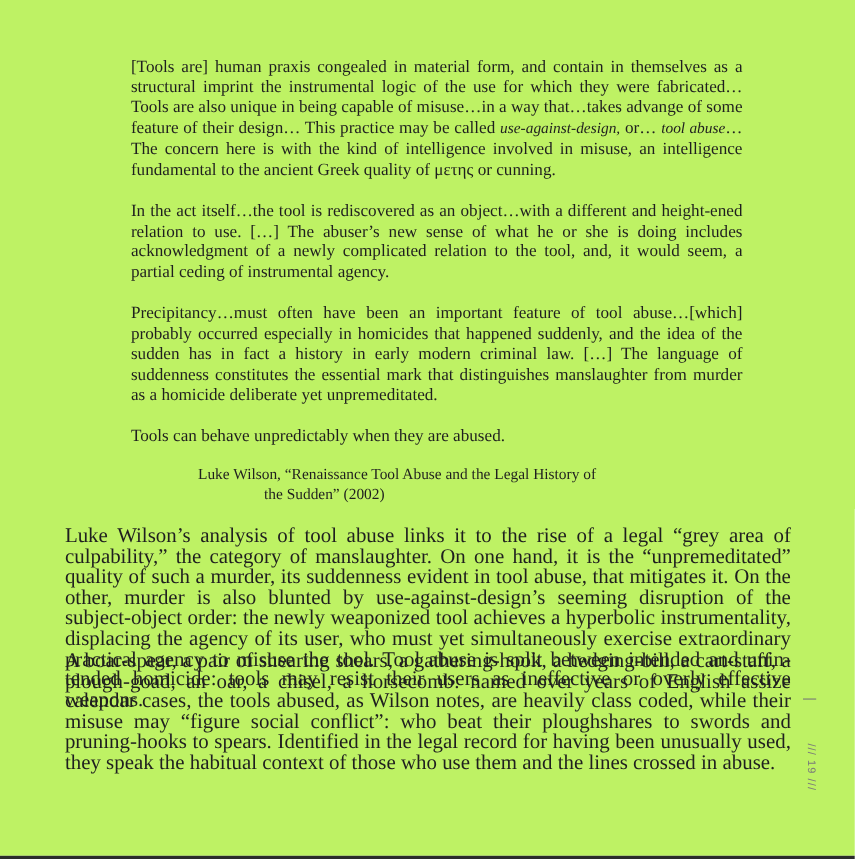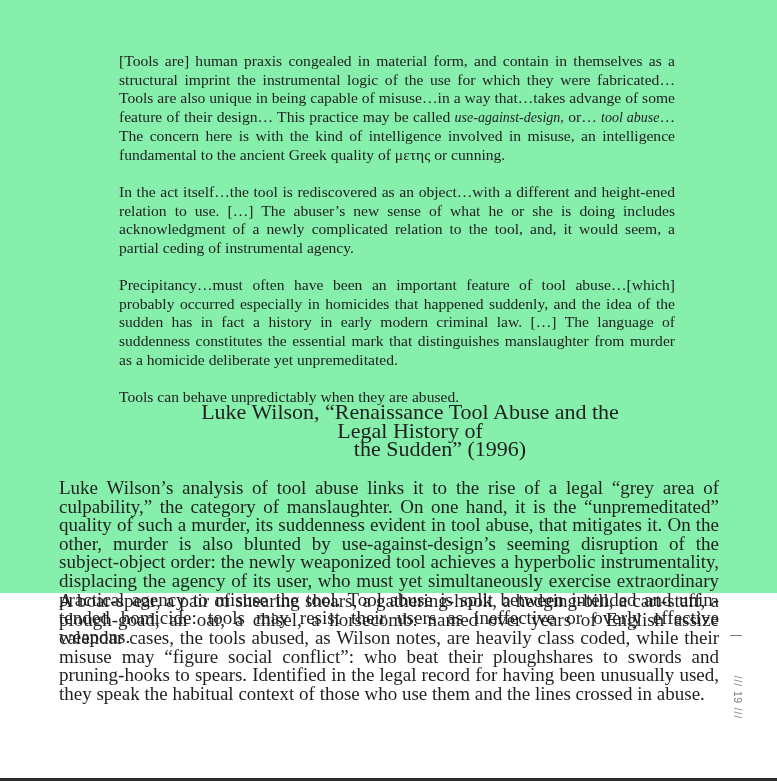--- a/index.html
+++ b/index.html
@@ -13,22 +13,22 @@
       position: relative;
       overflow: hidden;
       font-family: "Liberation Serif", "DejaVu Serif", serif;
       color: #1f1f1f;
     }
     .page {
       position: absolute;
       left: 0;
       top: 0;
       width: 777px;
-      height: 593px;
-      background: #86efac;
+      height: 778px;
+      background: #bef264;
     }
     .bottom-rule {
       position: absolute;
       left: 0;
       top: 778px;
       width: 777px;
       height: 3px;
       background: #2b2b2b;
     }
     .quote-block {
@@ -41,25 +41,24 @@
     }
     .quote-block p {
       margin: 0 0 18.6px 0;
       text-align: justify;
       text-align-last: left;
     }
     em { font-style: italic; font-size: 14px; }
     .attribution {
       position: absolute;
       left: 180px;
-      top: 403px;
+      top: 423px;
       width: 460px;
-      font-size: 22px;
+      font-size: 14px;
       line-height: 18.6px;
-      text-align: center;
     }
     .attribution .line2 {
       display: block;
       padding-left: 60px;
     }
     .body-text {
       position: absolute;
       left: 59px;
       width: 660px;
       font-size: 19px;
@@ -117,21 +116,21 @@
     <p>
       <span>Precipitancy…must often have been an important feature of tool abuse…[which] probably occurred especially in homicides that happened suddenly, and the idea of the sudden has in fact a history in early modern criminal law.  […]  The language of suddenness constitutes the essential mark that distinguishes manslaughter from murder as a homicide deliberate yet unpremeditated.</span>
     </p>
     <p>
       <span>Tools can behave unpredictably when they are abused.</span>
     </p>
   </div>
 
   <div class="attribution">
     <span>Luke Wilson, “Renaissance Tool Abuse and the Legal History of</span>
-    <span class="line2">the Sudden” (1996)</span>
+    <span class="line2">the Sudden” (2002)</span>
   </div>
 
   <div class="body-text" id="para-analysis">
     <p>Luke Wilson’s analysis of tool abuse links it to the rise of a legal “grey area of culpability,” the category of manslaughter.  On one hand, it is the “unpremeditated” quality of such a murder, its suddenness evident in tool abuse, that mitigates it.  On the other, murder is also blunted by use-against-design’s seeming disruption of the subject-object order: the newly weaponized tool achieves a hyperbolic instrumentality, displacing the agency of its user, who must yet simultaneously exercise extraordinary practical agency to misuse the tool.  Tool abuse is split between intended and unin-tended homicide: tools may resist their users as ineffective or overly effective weapons.</p>
   </div>
 
   <div class="body-text" id="para-tools">
     <p>A boar-spear, a pair of shearing shears, a gathering-hook, a hedging-bill, a cart-staff, a plough-goad, an oar, a chisel, a horsecomb: named over years of English assize calendar cases, the tools abused, as Wilson notes, are heavily class coded, while their misuse may “figure social conflict”: who beat their ploughshares to swords and pruning-hooks to spears.  Identified in the legal record for having been unusually used, they speak the habitual context of those who use them and the lines crossed in abuse.</p>
   </div>
 

